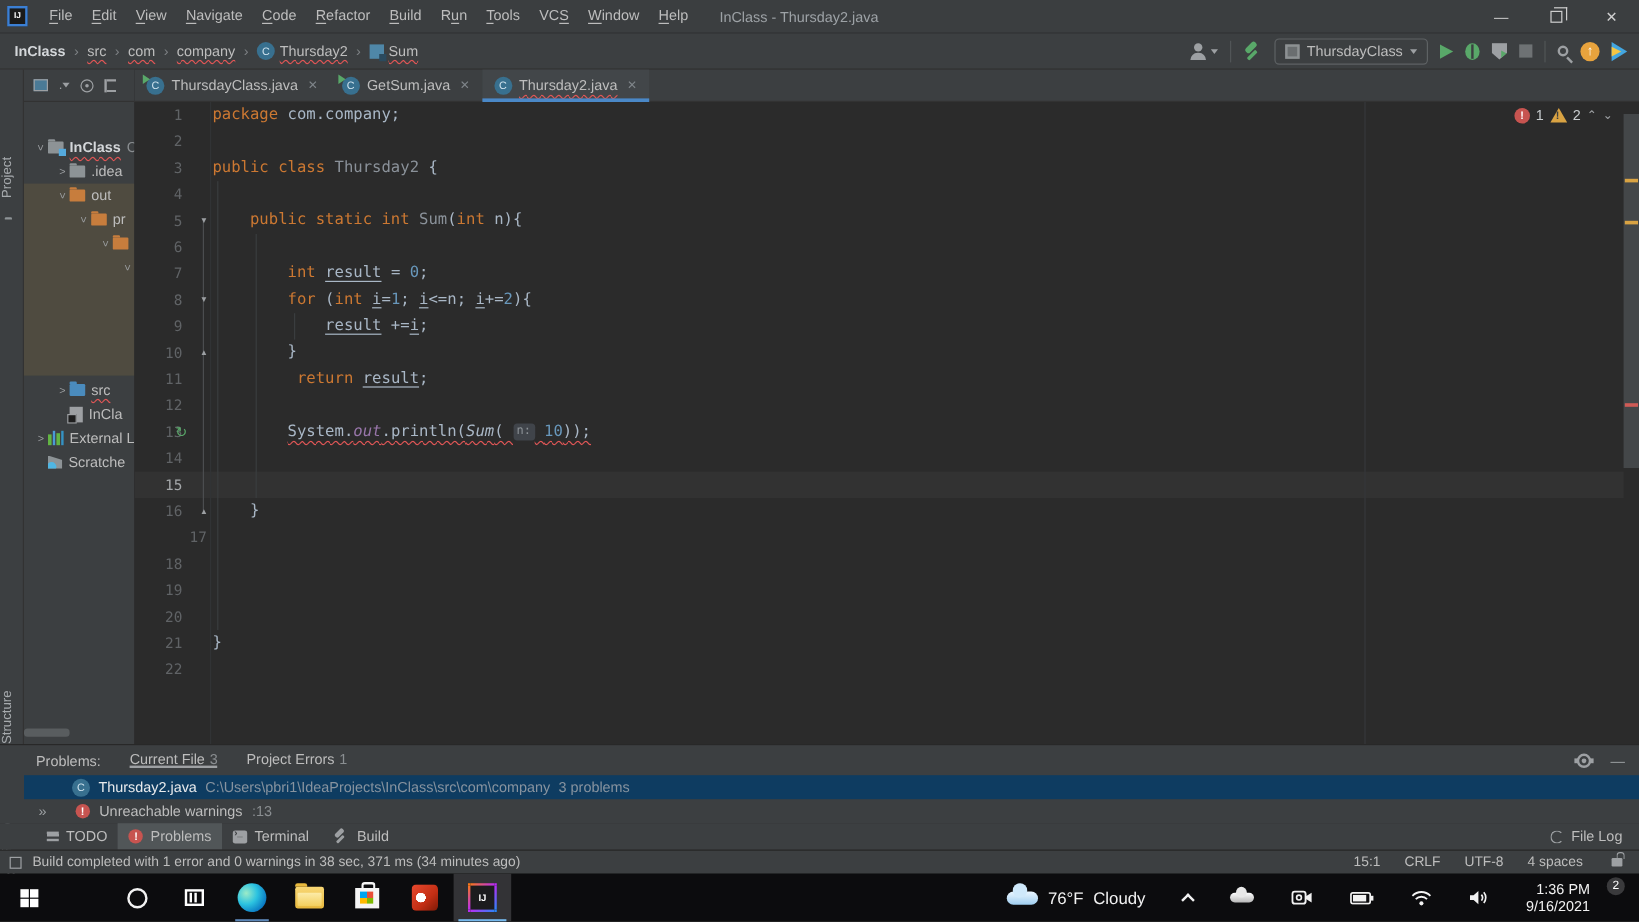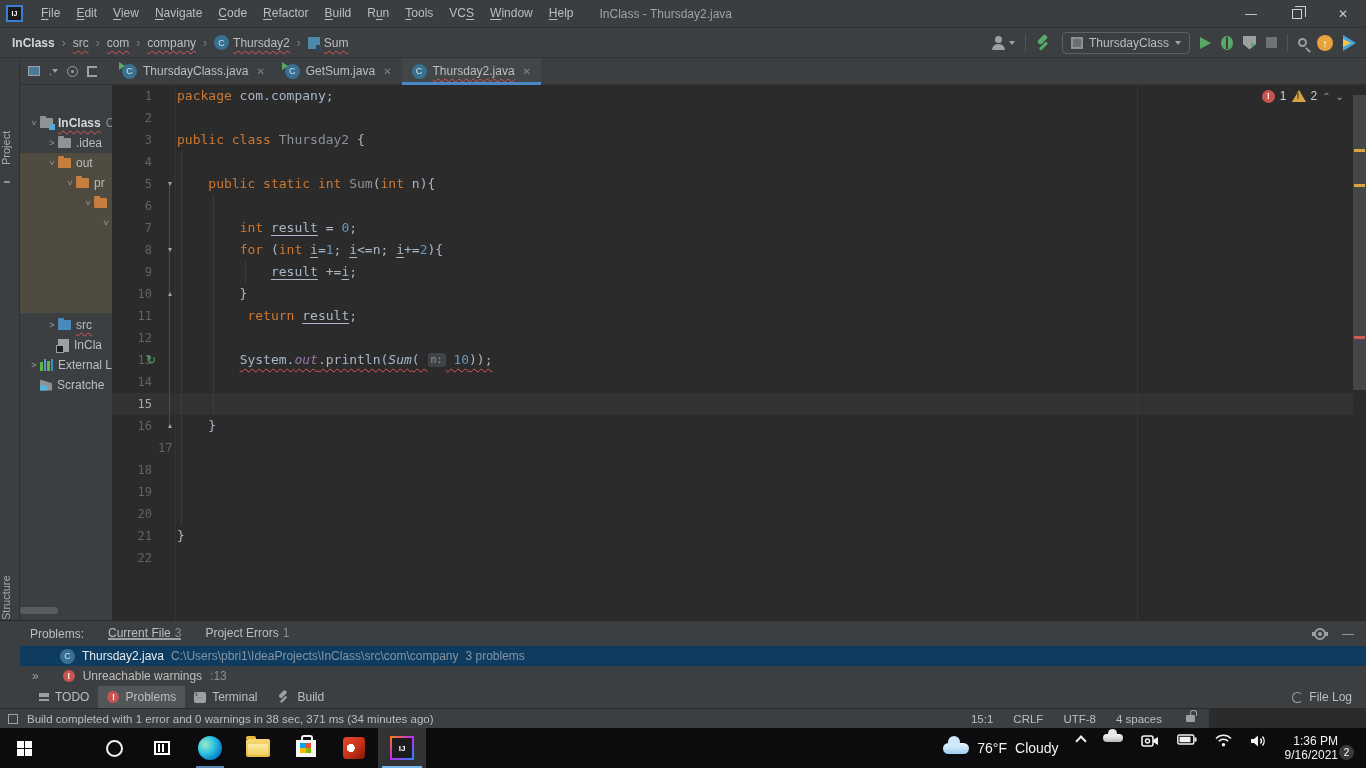--- a/index.html
+++ b/index.html
@@ -148,21 +148,21 @@
   #toolbar { position:absolute; left:0; top:686px; width:1366px; height:22px; background:#3c3f41; display:flex; align-items:center; font-size:12px; color:#bdbdbd; }
   .tw-btn { display:flex; align-items:center; gap:6px; padding:0 9px; height:22px; }
   .tw-btn.active { background:#515658; }
   .todo-ic { width:10px; height:8px; border-top:2px solid #9da0a3; border-bottom:2px solid #9da0a3; box-shadow:inset 0 3px 0 -1px #9da0a3; }
   .term-ic { width:12px; height:11px; background:#9da0a3; border-radius:2px; position:relative; }
   .term-ic:before { content:"›_"; position:absolute; left:1px; top:-2px; font-size:8px; color:#3c3f41; font-weight:bold; }
   #toolbar .right { margin-left:auto; margin-right:14px; display:flex; align-items:center; gap:6px; }
   .eventlog-ic { width:11px; height:11px; border:1.5px solid #9da0a3; border-radius:50%; border-right-color:transparent; }
 
   
-  #status { position:absolute; left:0; top:708px; width:1209px; height:20px; background:#3c3f41; border-top:1px solid #282828; display:flex; align-items:center; font-size:11.5px; color:#bdbdbd; }
+  #status { position:absolute; left:0; top:708px; width:1366px; height:20px; background:#3c3f41; border-top:1px solid #282828; display:flex; align-items:center; font-size:11.5px; color:#bdbdbd; }
   .stat-ic { width:10px; height:10px; border:1px solid #9da0a3; margin:0 9px 0 8px; }
   #status .right { margin-left:auto; display:flex; gap:20px; margin-right:14px; align-items:center;text-align:center; }
   .lock-ic { width:9px; height:7px; background:#9da0a3; border-radius:1px; position:relative; margin-left:4px; }
   .lock-ic:before { content:""; position:absolute; left:4px; top:-5px; width:5px; height:5px; border:1.5px solid #9da0a3; border-bottom:none; border-radius:3px 3px 0 0; }
 
   
   #taskbar { position:absolute; left:0; top:728px; width:1366px; height:40px; background:#0c0c0e; display:flex; align-items:center; }
   .tb-btn { width:48px; height:40px; display:flex; align-items:center; justify-content:center; position:relative; flex:none; }
   .win-ic { width:15px; height:15px; display:grid; grid-template-columns:7px 7px; grid-template-rows:7px 7px; gap:1px; }
   .win-ic i { background:#fff; }
@@ -177,21 +177,21 @@
   .folder-ic:before { content:""; position:absolute; left:0; top:-3px; width:10px; height:3px; background:#e8b93e; border-radius:2px 2px 0 0; }
   .folder-ic:after { content:""; position:absolute; left:2px; top:5px; width:20px; height:11px; background:linear-gradient(#fceba8,#f3cf5e); border-radius:1px; }
   .store-ic { width:20px; height:17px; background:#f5f5f5; position:relative; }
   .store-ic:before { content:""; position:absolute; left:5px; top:-5px; width:8px; height:5px; border:2px solid #f5f5f5; border-bottom:none; border-radius:3px 3px 0 0; }
   .store-ic:after { content:""; position:absolute; left:4px; top:3px; width:11px; height:10px; background:conic-gradient(from 0deg at 50% 50%, #e94f37 0 25%, #7fba00 0 50%, #ffb900 0 75%, #00a4ef 0); }
   .office-ic { width:22px; height:22px; border-radius:4px; background:radial-gradient(circle at 35% 50%, #fff 0 22%, transparent 23%), linear-gradient(135deg,#e8492e,#c22e14 60%,#7e1a07); }
   .ij-tb { width:24px; height:24px; background:#1c1c1e; border:2px solid transparent; border-image:linear-gradient(135deg,#f97a12,#b92df4 50%,#2788f7) 1; color:#fff; font-size:8px; font-weight:bold; display:flex; align-items:center; justify-content:center; }
   .tb-btn.running:after { content:""; position:absolute; left:10px; bottom:0; width:28px; height:2px; background:#5c87b8; }
   .tb-btn.active-app { background:#333336; }
   .tb-btn.active-app:after { content:""; position:absolute; left:4px; bottom:0; width:40px; height:2px; background:#76b9ed; }
-  #tray { margin-left:auto; display:flex; gap:18px; padding-right:10px; color:#f2f2f2; }
+  #tray { margin-left:auto; display:flex; align-items:center; gap:31px; padding-right:10px; color:#f2f2f2; }
   .weather { display:flex; align-items:center; gap:8px; font-size:14px; }
   .cloud { width:26px; height:11px; background:linear-gradient(#eaf6ff,#9fcef0); border-radius:8px; position:relative; }
   .cloud:before { content:""; position:absolute; left:5px; top:-7px; width:12px; height:12px; border-radius:50%; background:#cfe9fb; }
   .cloud.gray { background:linear-gradient(#fdfdfd,#b9b9b9); width:20px; height:8px; }
   .cloud.gray:before { width:9px; height:9px; top:-5px; background:#e8e8e8; }
   .tray-chev { width:8px; height:8px; border-left:2px solid #f2f2f2; border-top:2px solid #f2f2f2; transform:rotate(45deg); margin-top:3px; }
   .clock { text-align:right; font-size:12px; line-height:14px; }
   .notif { width:18px; height:16px; background:#f2f2f2; clip-path:polygon(0 0,100% 0,100% 70%,60% 70%,40% 100%,40% 70%,0 70%); position:relative; }
   .notif-badge { position:absolute; right:2px; bottom:2px; width:15px; height:15px; border-radius:50%; background:#3a3a3c; color:#fff; font-size:10px; display:flex; align-items:center; justify-content:center; }
   svg.tray-svg { display:block; }

